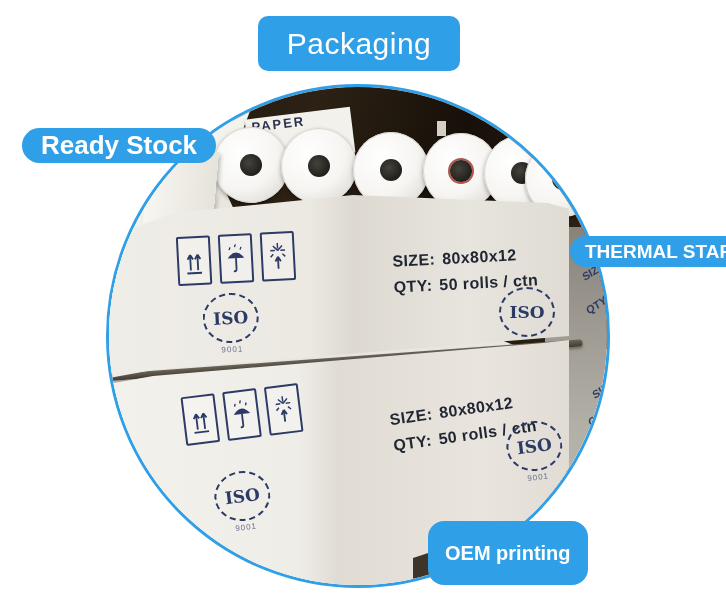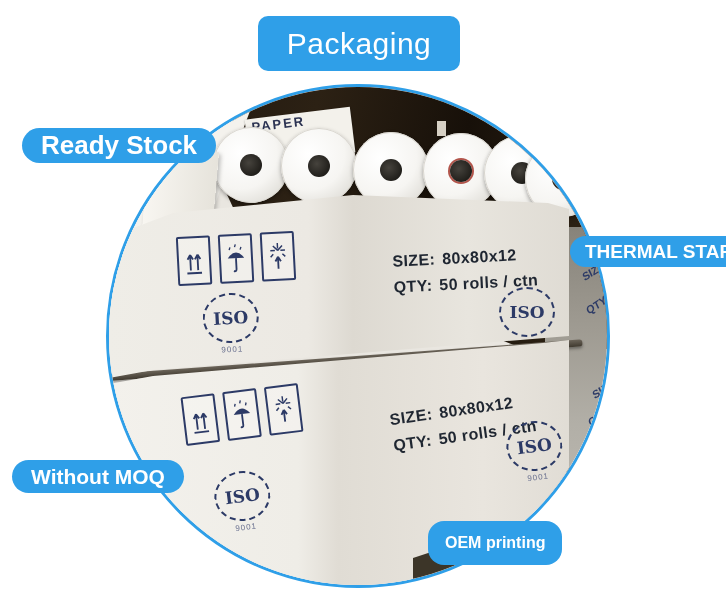--- a/index.html
+++ b/index.html
@@ -7,21 +7,21 @@
          font-family:"Liberation Sans",sans-serif;}
 
   
   .pill{position:absolute;display:flex;align-items:center;justify-content:center;
         background:#2f9fe8;color:#ffffff;font-weight:700;white-space:nowrap;z-index:30;}
   .title-btn{left:258px;top:16px;width:202px;height:55px;border-radius:10px;
              font-size:30px;font-weight:500;letter-spacing:.5px;}
   .pill-ready{left:22px;top:128px;height:35px;padding:0 19px;border-radius:18px;font-size:26px;}
   .pill-thermal{left:570px;top:236px;height:31px;padding:0 15px;border-radius:16px;font-size:19px;}
   .pill-moq{left:12px;top:460px;height:33px;padding:0 19px;border-radius:17px;font-size:21px;}
-  .pill-oem{left:428px;top:521px;height:32px;padding:6px 17px;border-radius:16px;font-size:16px;}
+  .pill-oem{left:428px;top:521px;height:32px;padding:16px 17px;border-radius:16px;font-size:20px;}
 
   
   .photo-wrap{position:absolute;left:106px;top:84px;width:504px;height:504px;
               border:3px solid #2f9fe8;border-radius:50%;box-sizing:border-box;z-index:10;}
   .photo{position:absolute;inset:0;border-radius:50%;overflow:hidden;background:#e9e6e0;}
   .ph{position:absolute;}
 
   
   .ph-dark{left:0;top:0;width:498px;height:262px;
            background:linear-gradient(103deg,#1d160e 0%,#2c2114 38%,#171009 66%,#342818 100%);
@@ -103,21 +103,20 @@
 </style>
 </head>
 <body>
 
 <div class="stage">
 
   <div class="pill title-btn">Packaging</div>
 
   <div class="pill pill-ready">Ready Stock</div>
   <div class="pill pill-thermal">THERMAL STAR</div>
-  <div class="pill pill-moq">Without MOQ</div>
   <div class="pill pill-oem">OEM printing</div>
 
   <div class="photo-wrap">
     <div class="photo">
 
       <div class="ph ph-dark"></div>
       <div class="ph ph-ceiling-gap"></div>
       <div class="ph ph-white-topleft"></div>
 
       <div class="ph paper-box">

